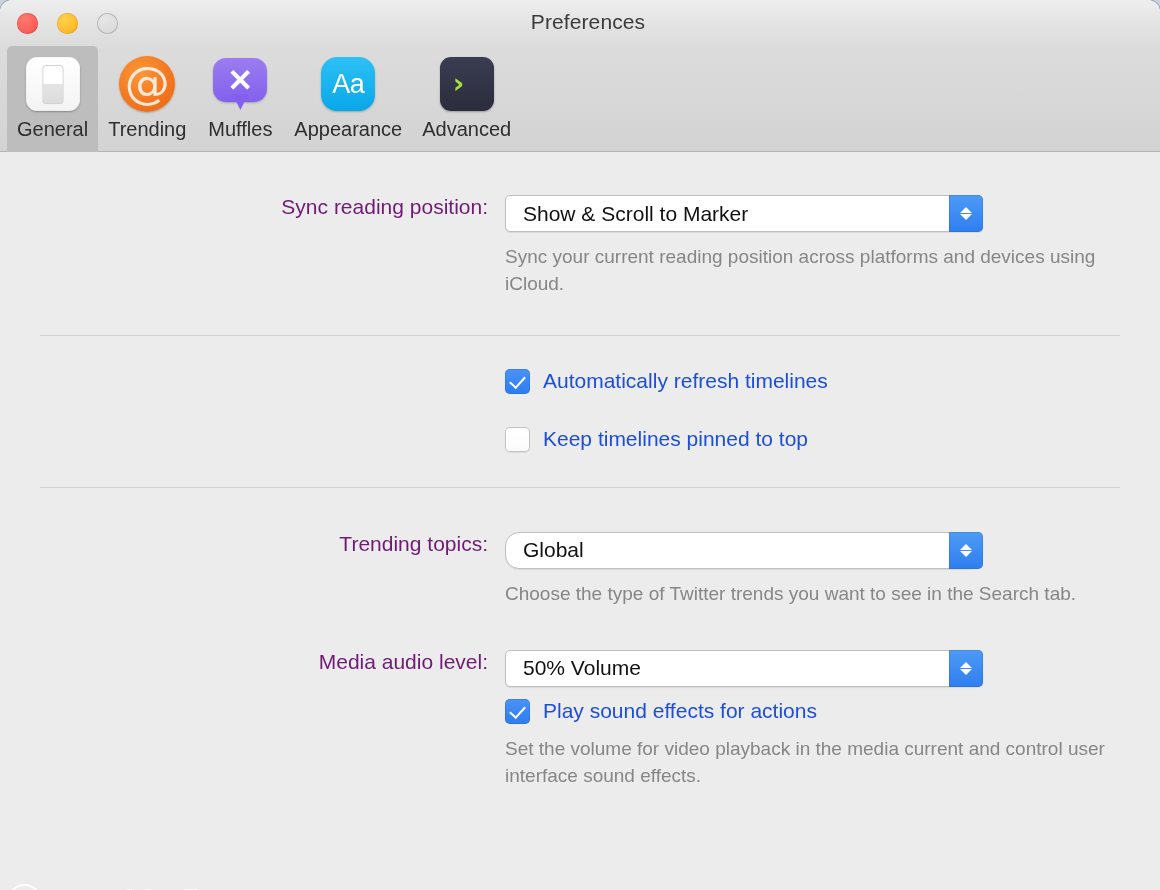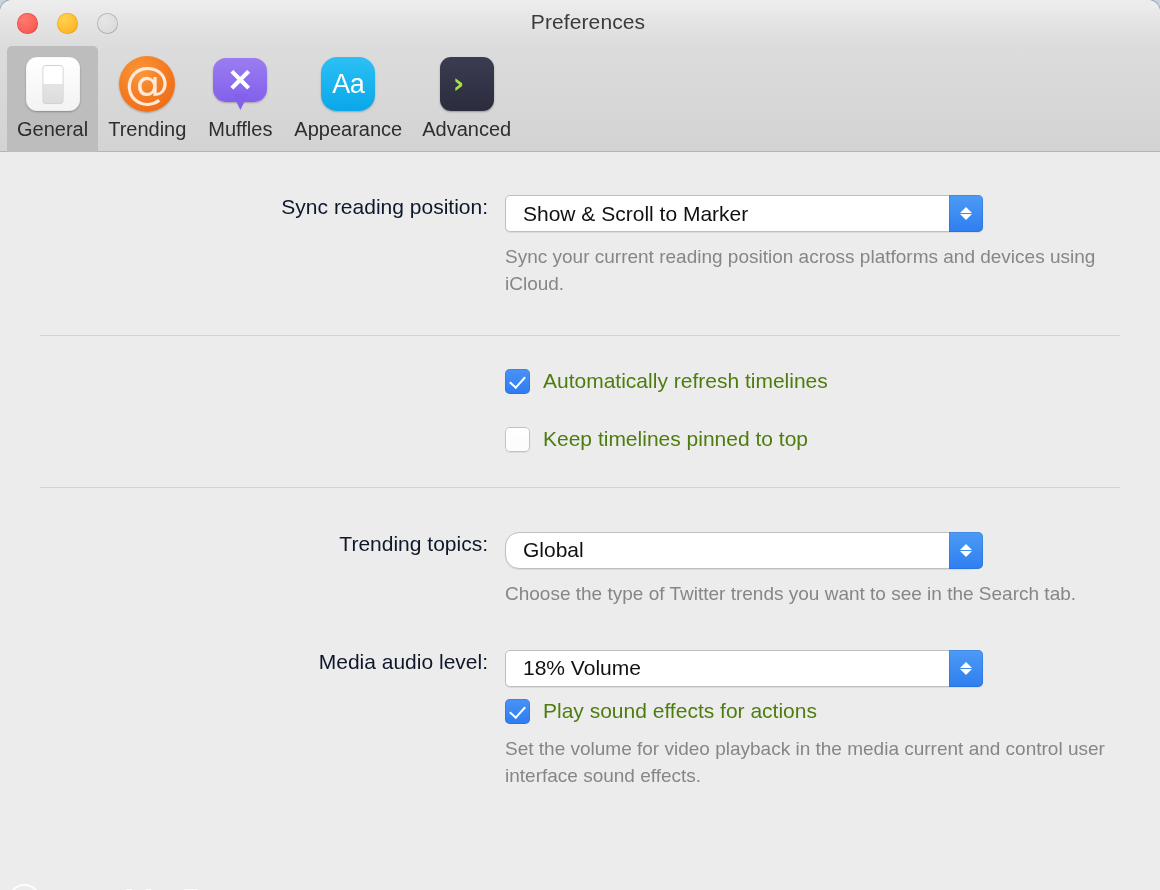--- a/index.html
+++ b/index.html
@@ -211,21 +211,21 @@
   .row {
     display: flex;
     align-items: flex-start;
   }
 
   .label-col {
     width: 505px;
     text-align: right;
     padding-right: 17px;
     font-size: 21px;
-    color: #0f172a;
+    color: #701a75;
     white-space: nowrap;
   }
   .field-col {
     flex: 1;
     padding-right: 28px;
   }
 
   
   .popup {
     position: relative;
@@ -296,21 +296,21 @@
     border: solid #ffffff;
     border-width: 0 2.6px 2.6px 0;
     transform: rotate(42deg);
   }
   .cbox.off {
     background: linear-gradient(to bottom, #ffffff 0%, #fbfbfb 100%);
     box-shadow: inset 0 0 0 1px #c2c2c2, 0 1px 1px rgba(0,0,0,0.07);
   }
   .check-label {
     font-size: 21px;
-    color: #4d7c0f;
+    color: #1d4ed8;
     white-space: nowrap;
   }
 
   .divider {
     height: 1px;
     background: #d3d3d3;
     margin: 0 40px;
   }
 
   
@@ -448,21 +448,21 @@
           </div>
         </div>
         <div class="help-text">Choose the type of Twitter trends you want to see in the Search tab.</div>
       </div>
     </div>
 
     <div class="row" style="margin-top:42px;">
       <div class="label-col">Media audio level:</div>
       <div class="field-col">
         <div class="popup" style="width:478px;">
-          <div class="value">18% Volume</div>
+          <div class="value">50% Volume</div>
           <div class="stepper">
             <div class="arrow up"></div>
             <div class="arrow down"></div>
           </div>
         </div>
         <div class="check-row" style="margin-top:12px;">
           <div class="cbox on"></div>
           <div class="check-label">Play sound effects for actions</div>
         </div>
         <div class="help-text">Set the volume for video playback in the media current and control user interface sound effects.</div>

